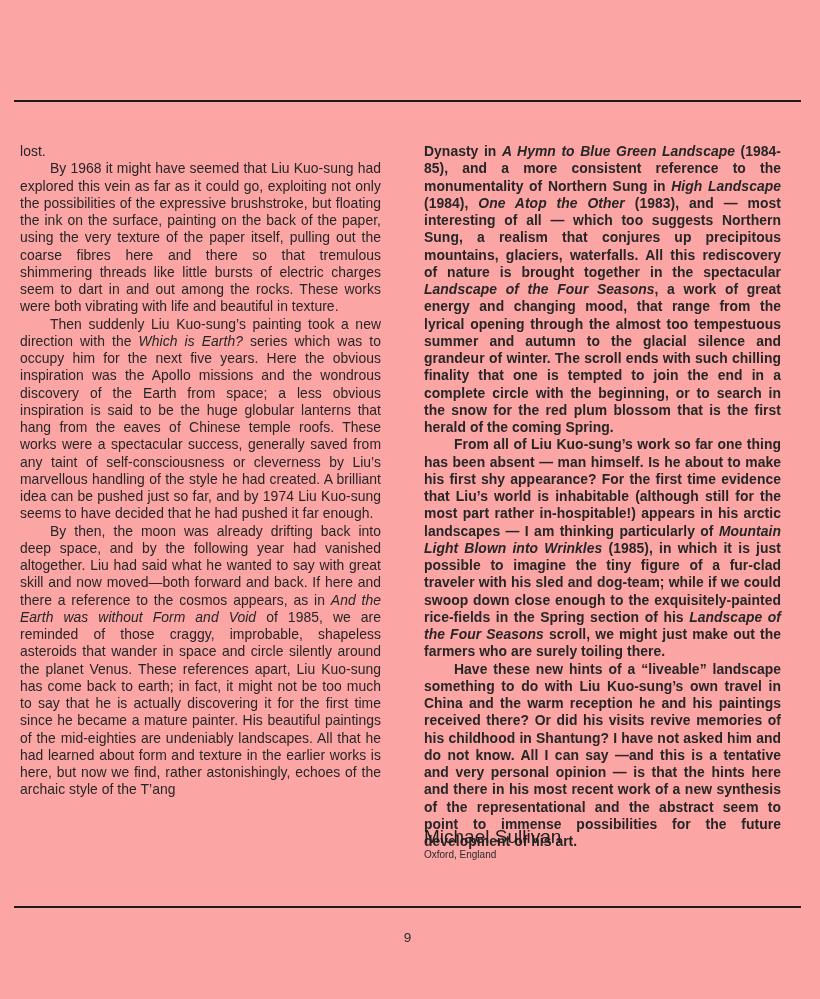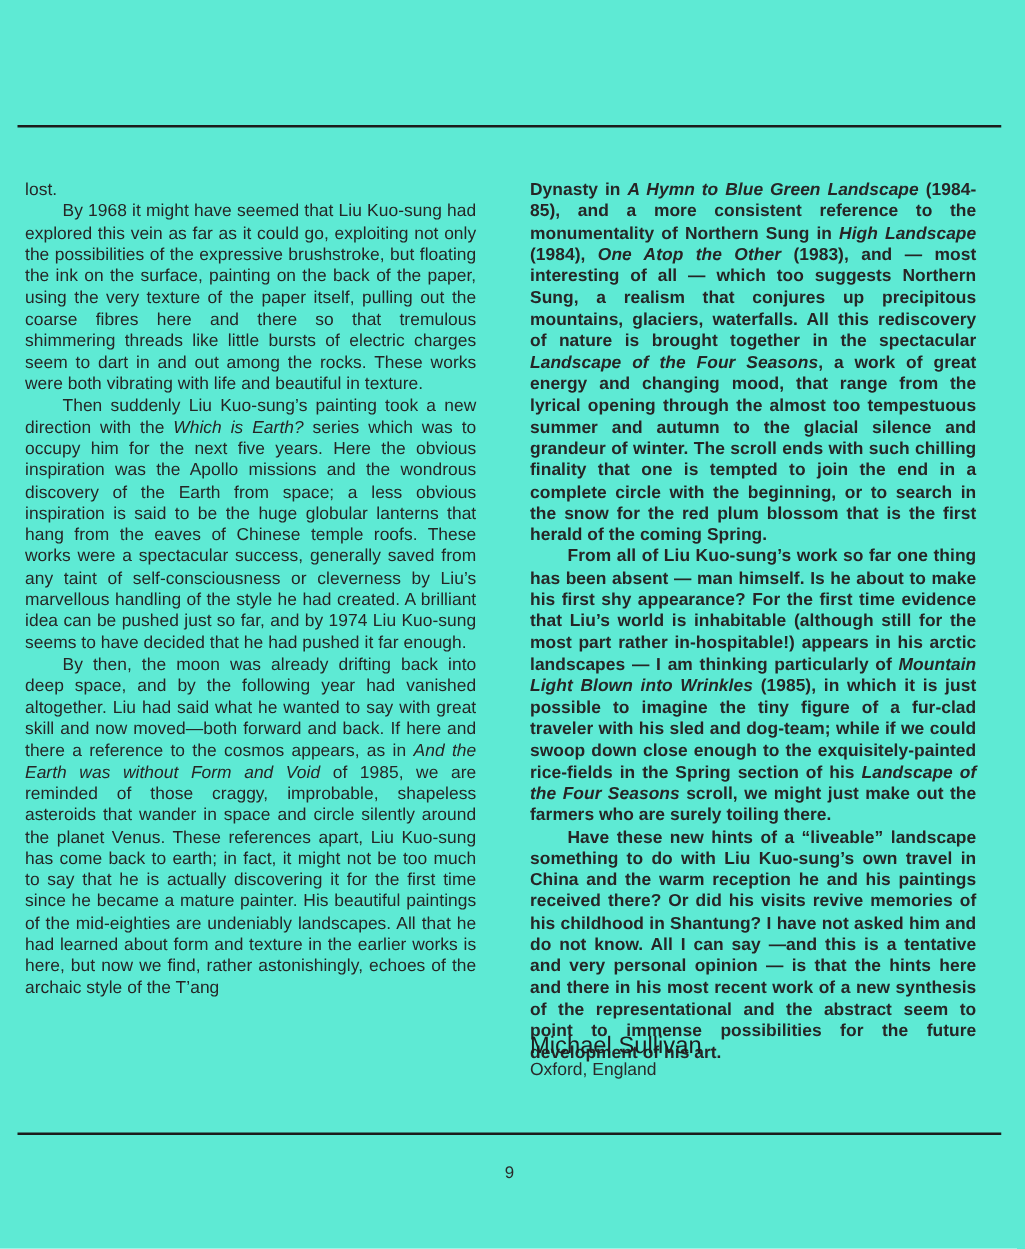--- a/index.html
+++ b/index.html
@@ -4,21 +4,21 @@
 <style>
   html, body {
     margin: 0;
     padding: 0;
     background: #ffffff;
   }
   .page {
     position: relative;
     width: 820px;
     height: 999px;
-    background: #5eead4;
+    background: #fca5a5;
     font-family: "Liberation Sans", sans-serif;
     color: #262626;
     overflow: hidden;
   }
   .rule {
     position: absolute;
     left: 14px;
     width: 787px;
     height: 2px;
     background: #1c1c1c;
@@ -46,21 +46,21 @@
     left: 424px;
     top: 827px;
   }
   .sig-name {
     font-weight: normal;
     font-size: 19px;
     line-height: 19px;
     color: #1d1d1d;
   }
   .sig-loc {
-    font-size: 14px;
+    font-size: 10px;
     line-height: 18px;
     color: #2a2a2a;
   }
   .page-number {
     position: absolute;
     left: 14px;
     width: 787px;
     top: 930px;
     text-align: center;
     font-size: 13.5px;

